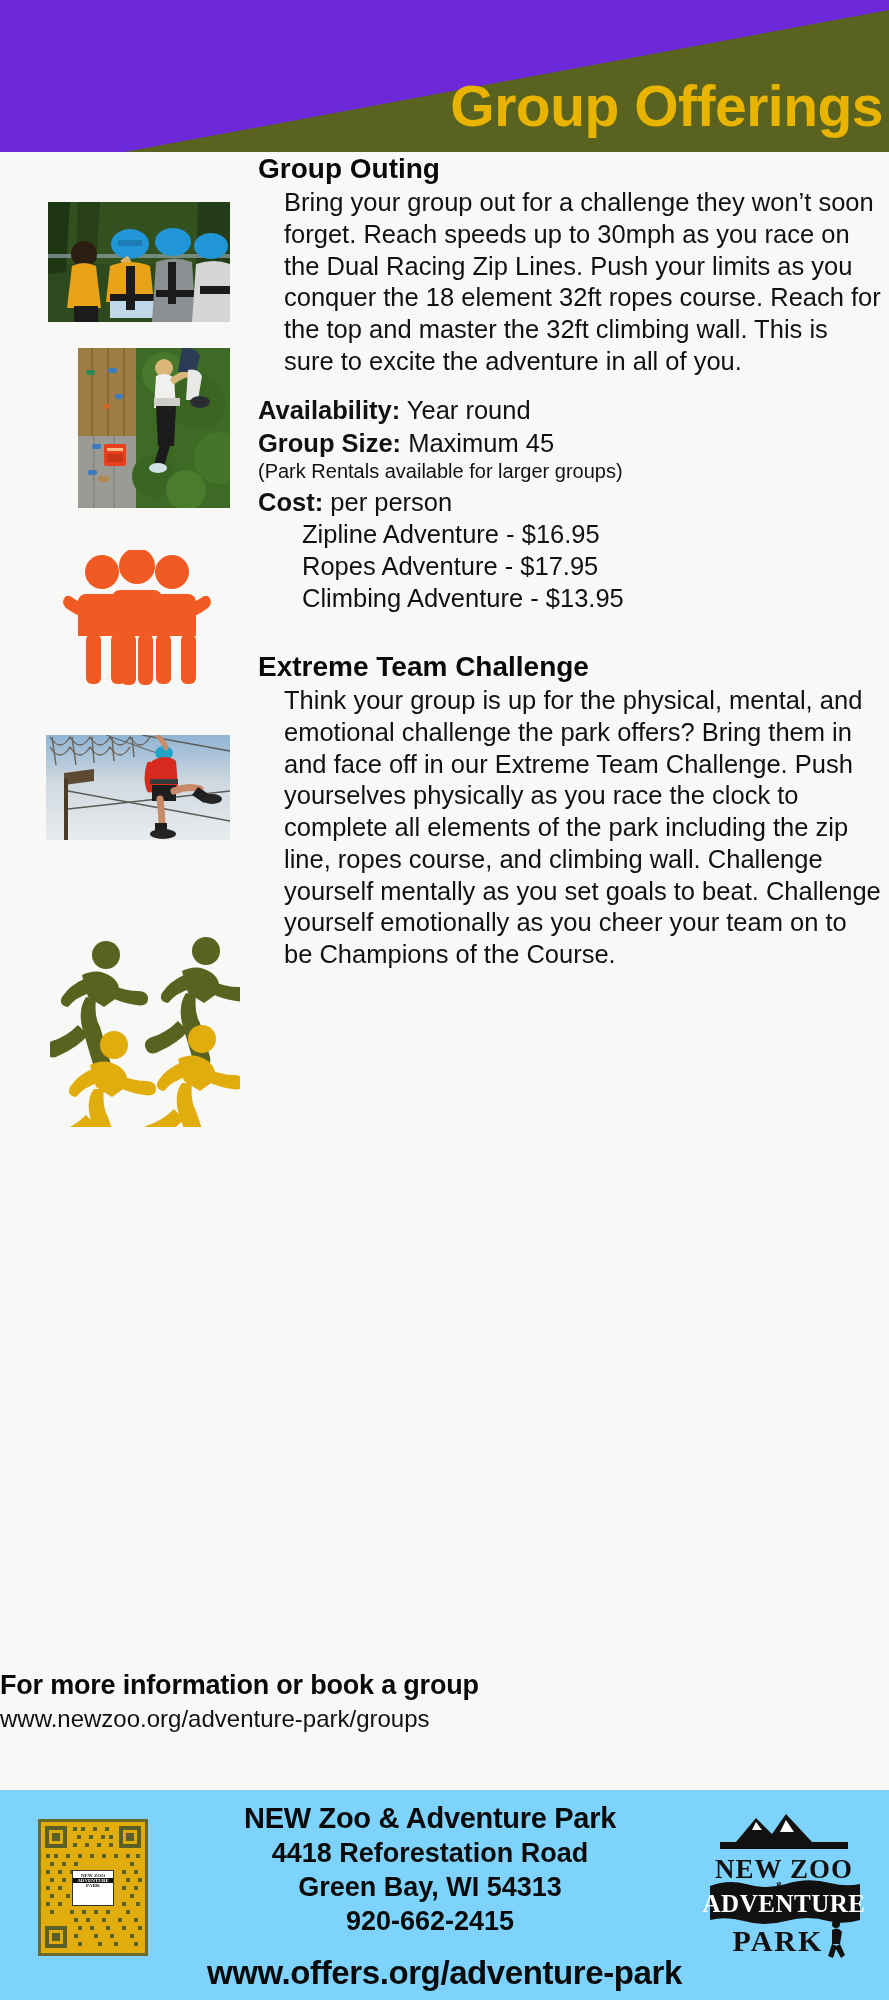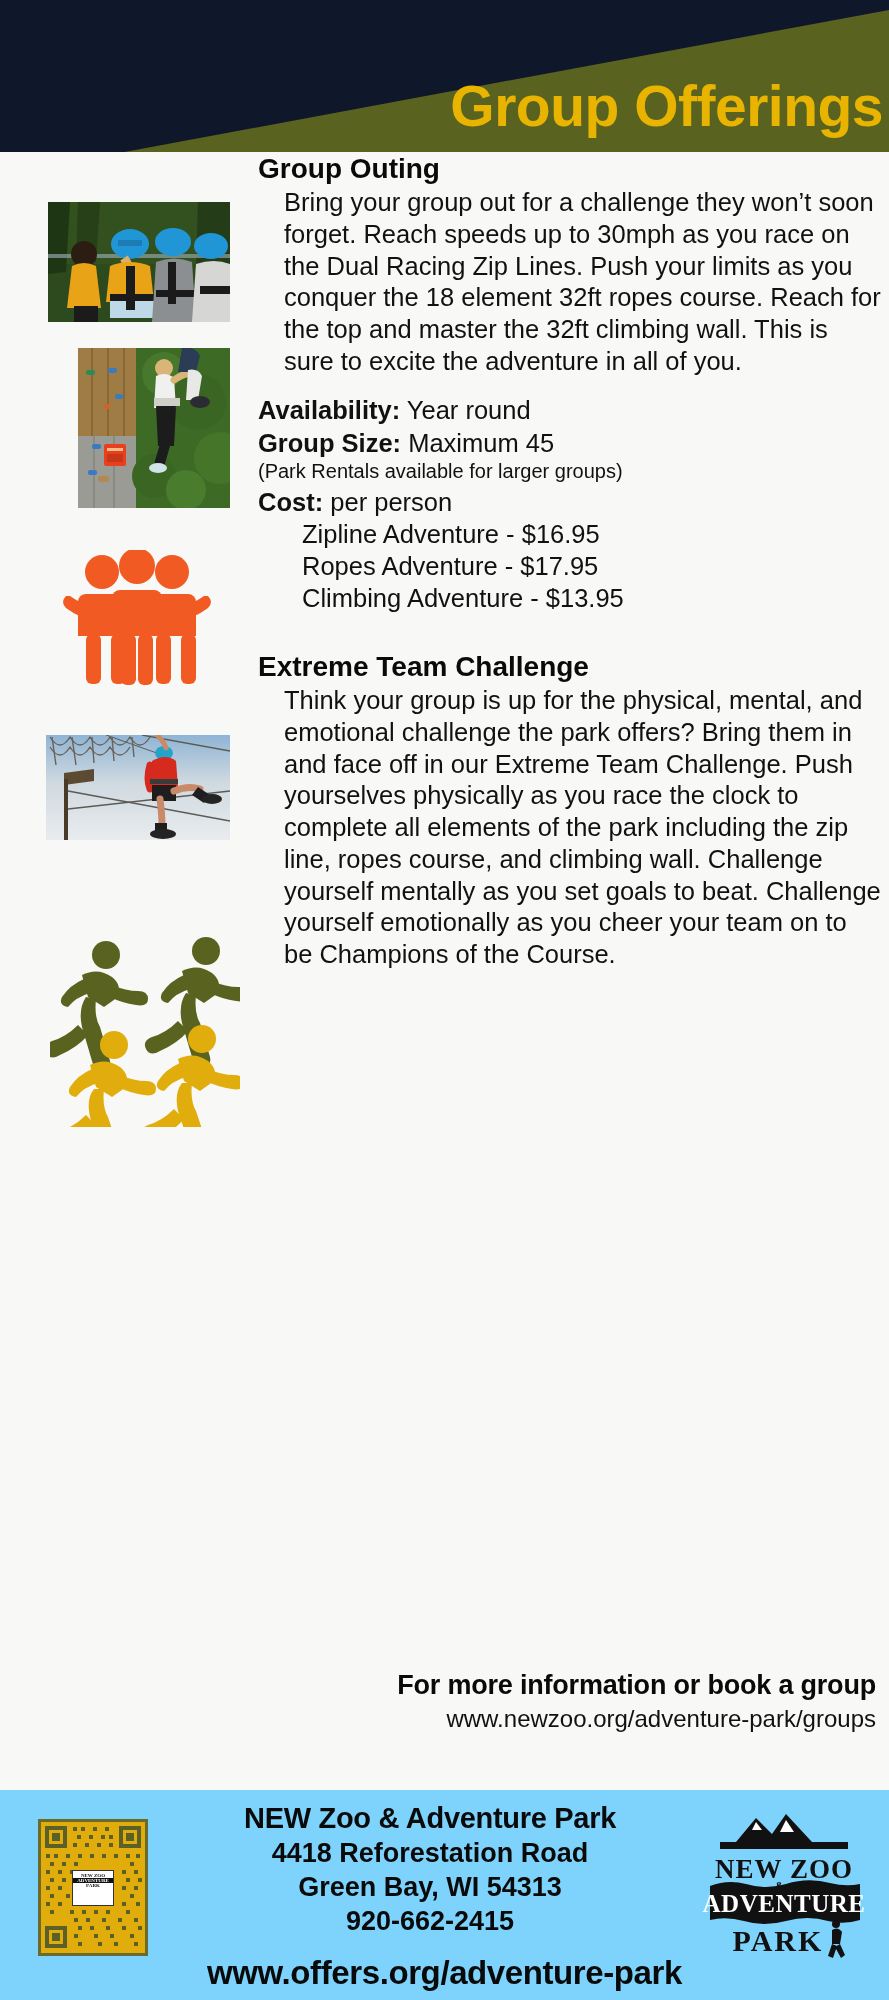--- a/index.html
+++ b/index.html
@@ -9,21 +9,21 @@
     background:#f8f8f6;
     position:relative;
     overflow:hidden;
   }
 
   
   .header {
     position:relative;
     width:889px;
     height:152px;
-    background:#0f172a;
+    background:#6d28d9;
     overflow:hidden;
   }
   .header-olive2 {
     position:absolute;
     left:0; top:0; width:889px; height:152px;
     background:#59631f;
     clip-path:polygon(106% 0, 100% 100%, 14% 100%);
   }
   .header-title {
     position:absolute;
@@ -86,21 +86,21 @@
     line-height:1.26;
     color:#111;
     padding-left:44px;
   }
 
   
   .cta {
     position:absolute;
     left:0;
     width:876px;
-    text-align:right;
+    text-align:left;
   }
   .cta-head {
     font-size:27px;
     font-weight:bold;
     color:#0a0a0a;
     letter-spacing:-0.2px;
   }
   .cta-url {
     font-size:24px;
     color:#111;

